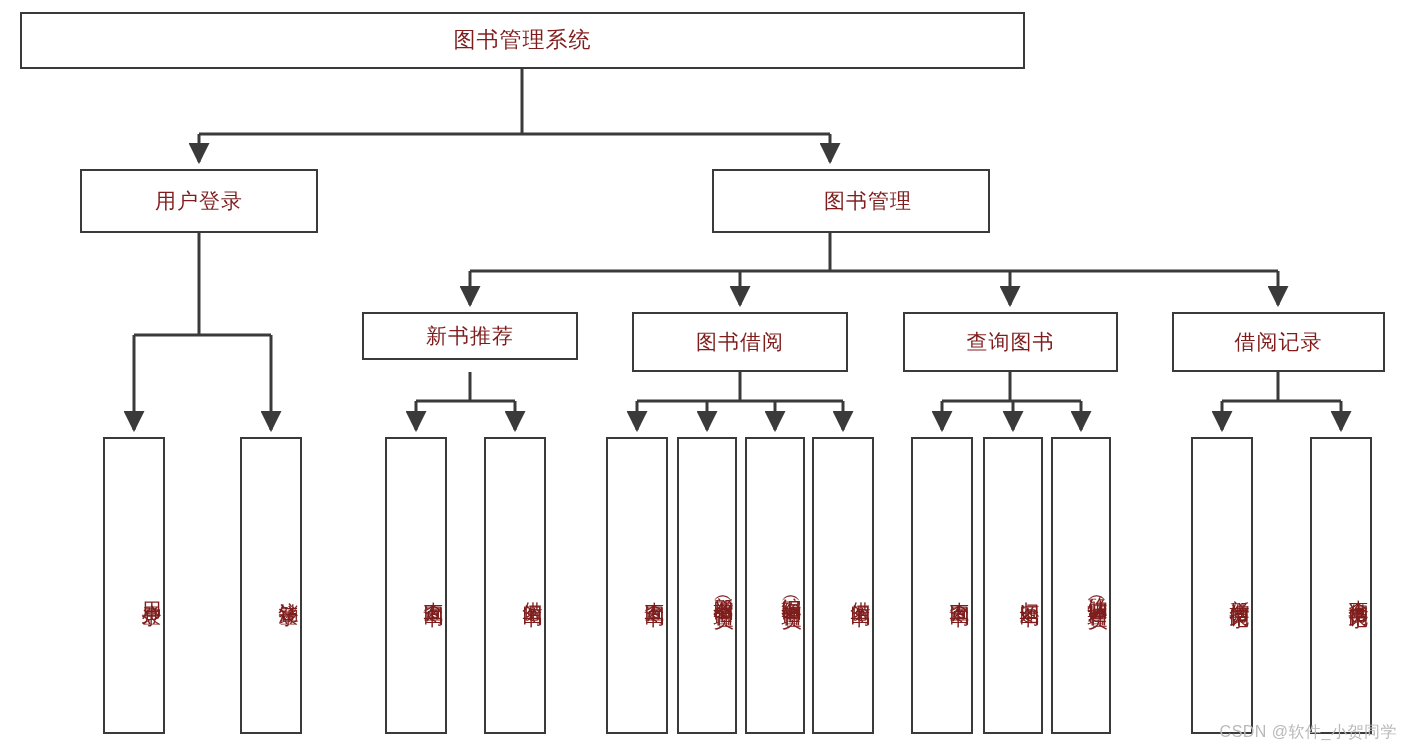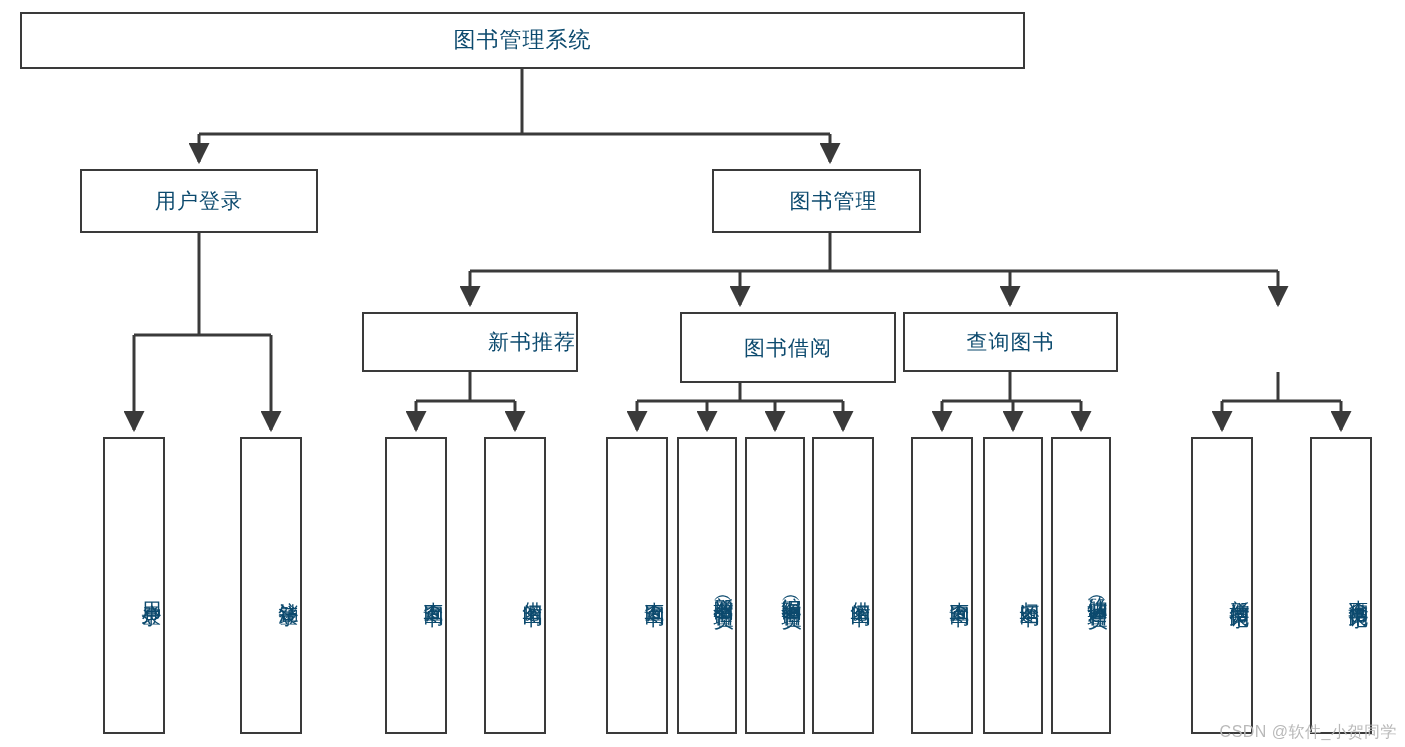--- a/index.html
+++ b/index.html
@@ -27,21 +27,21 @@
     pointer-events: none;
   }
   .node {
     position: absolute;
     box-sizing: border-box;
     background: #ffffff;
     border: 2px solid #3a3a3a;
     display: flex;
     align-items: center;
     justify-content: center;
-    color: #0c4a6e;
+    color: #7f1d1d;
   }
   .node.horiz {
     font-size: 21px;
     letter-spacing: 1px;
     line-height: 1.2;
   }
   .node.vert {
     writing-mode: vertical-rl;
     text-orientation: upright;
     font-size: 20px;
@@ -125,32 +125,35 @@
     </g>
   </svg>
 
   <div class="node horiz root" style="left:20px; top:12px; width:1005px; height:57px;">
     <span class="nodelabel">图书管理系统</span>
   </div>
 
   <div class="node horiz" style="left:80px; top:169px; width:238px; height:64px;">
     <span class="nodelabel">用户登录</span>
   </div>
-  <div class="node horiz" style="left:712px; top:169px; width:209px; height:64px;padding-left:34px;">
+  <div class="node horiz" style="left:712px; top:169px; width:278px; height:64px;padding-left:34px;">
     <span class="nodelabel">图书管理</span>
   </div>
 
-  <div class="node horiz" style="left:362px; top:312px; width:216px; height:60px;justify-content:flex-end;">
+  <div class="node horiz" style="left:362px; top:312px; width:216px; height:48px;">
     <span class="nodelabel">新书推荐</span>
   </div>
-  <div class="node horiz" style="left:632px; top:312px; width:216px; height:71px;margin-left:48px;">
+  <div class="node horiz" style="left:632px; top:312px; width:216px; height:60px;">
     <span class="nodelabel">图书借阅</span>
   </div>
   <div class="node horiz" style="left:903px; top:312px; width:215px; height:60px;">
     <span class="nodelabel">查询图书</span>
+  </div>
+  <div class="node horiz" style="left:1172px; top:312px; width:213px; height:60px;">
+    <span class="nodelabel">借阅记录</span>
   </div>
 
   <div class="node vert" style="left:103px; top:437px; width:62px; height:297px;">
     <span class="nodelabel">用户登录</span>
   </div>
   <div class="node vert" style="left:240px; top:437px; width:62px; height:297px;">
     <span class="nodelabel">注销登录</span>
   </div>
   <div class="node vert" style="left:385px; top:437px; width:62px; height:297px;">
     <span class="nodelabel">查询图书</span>

